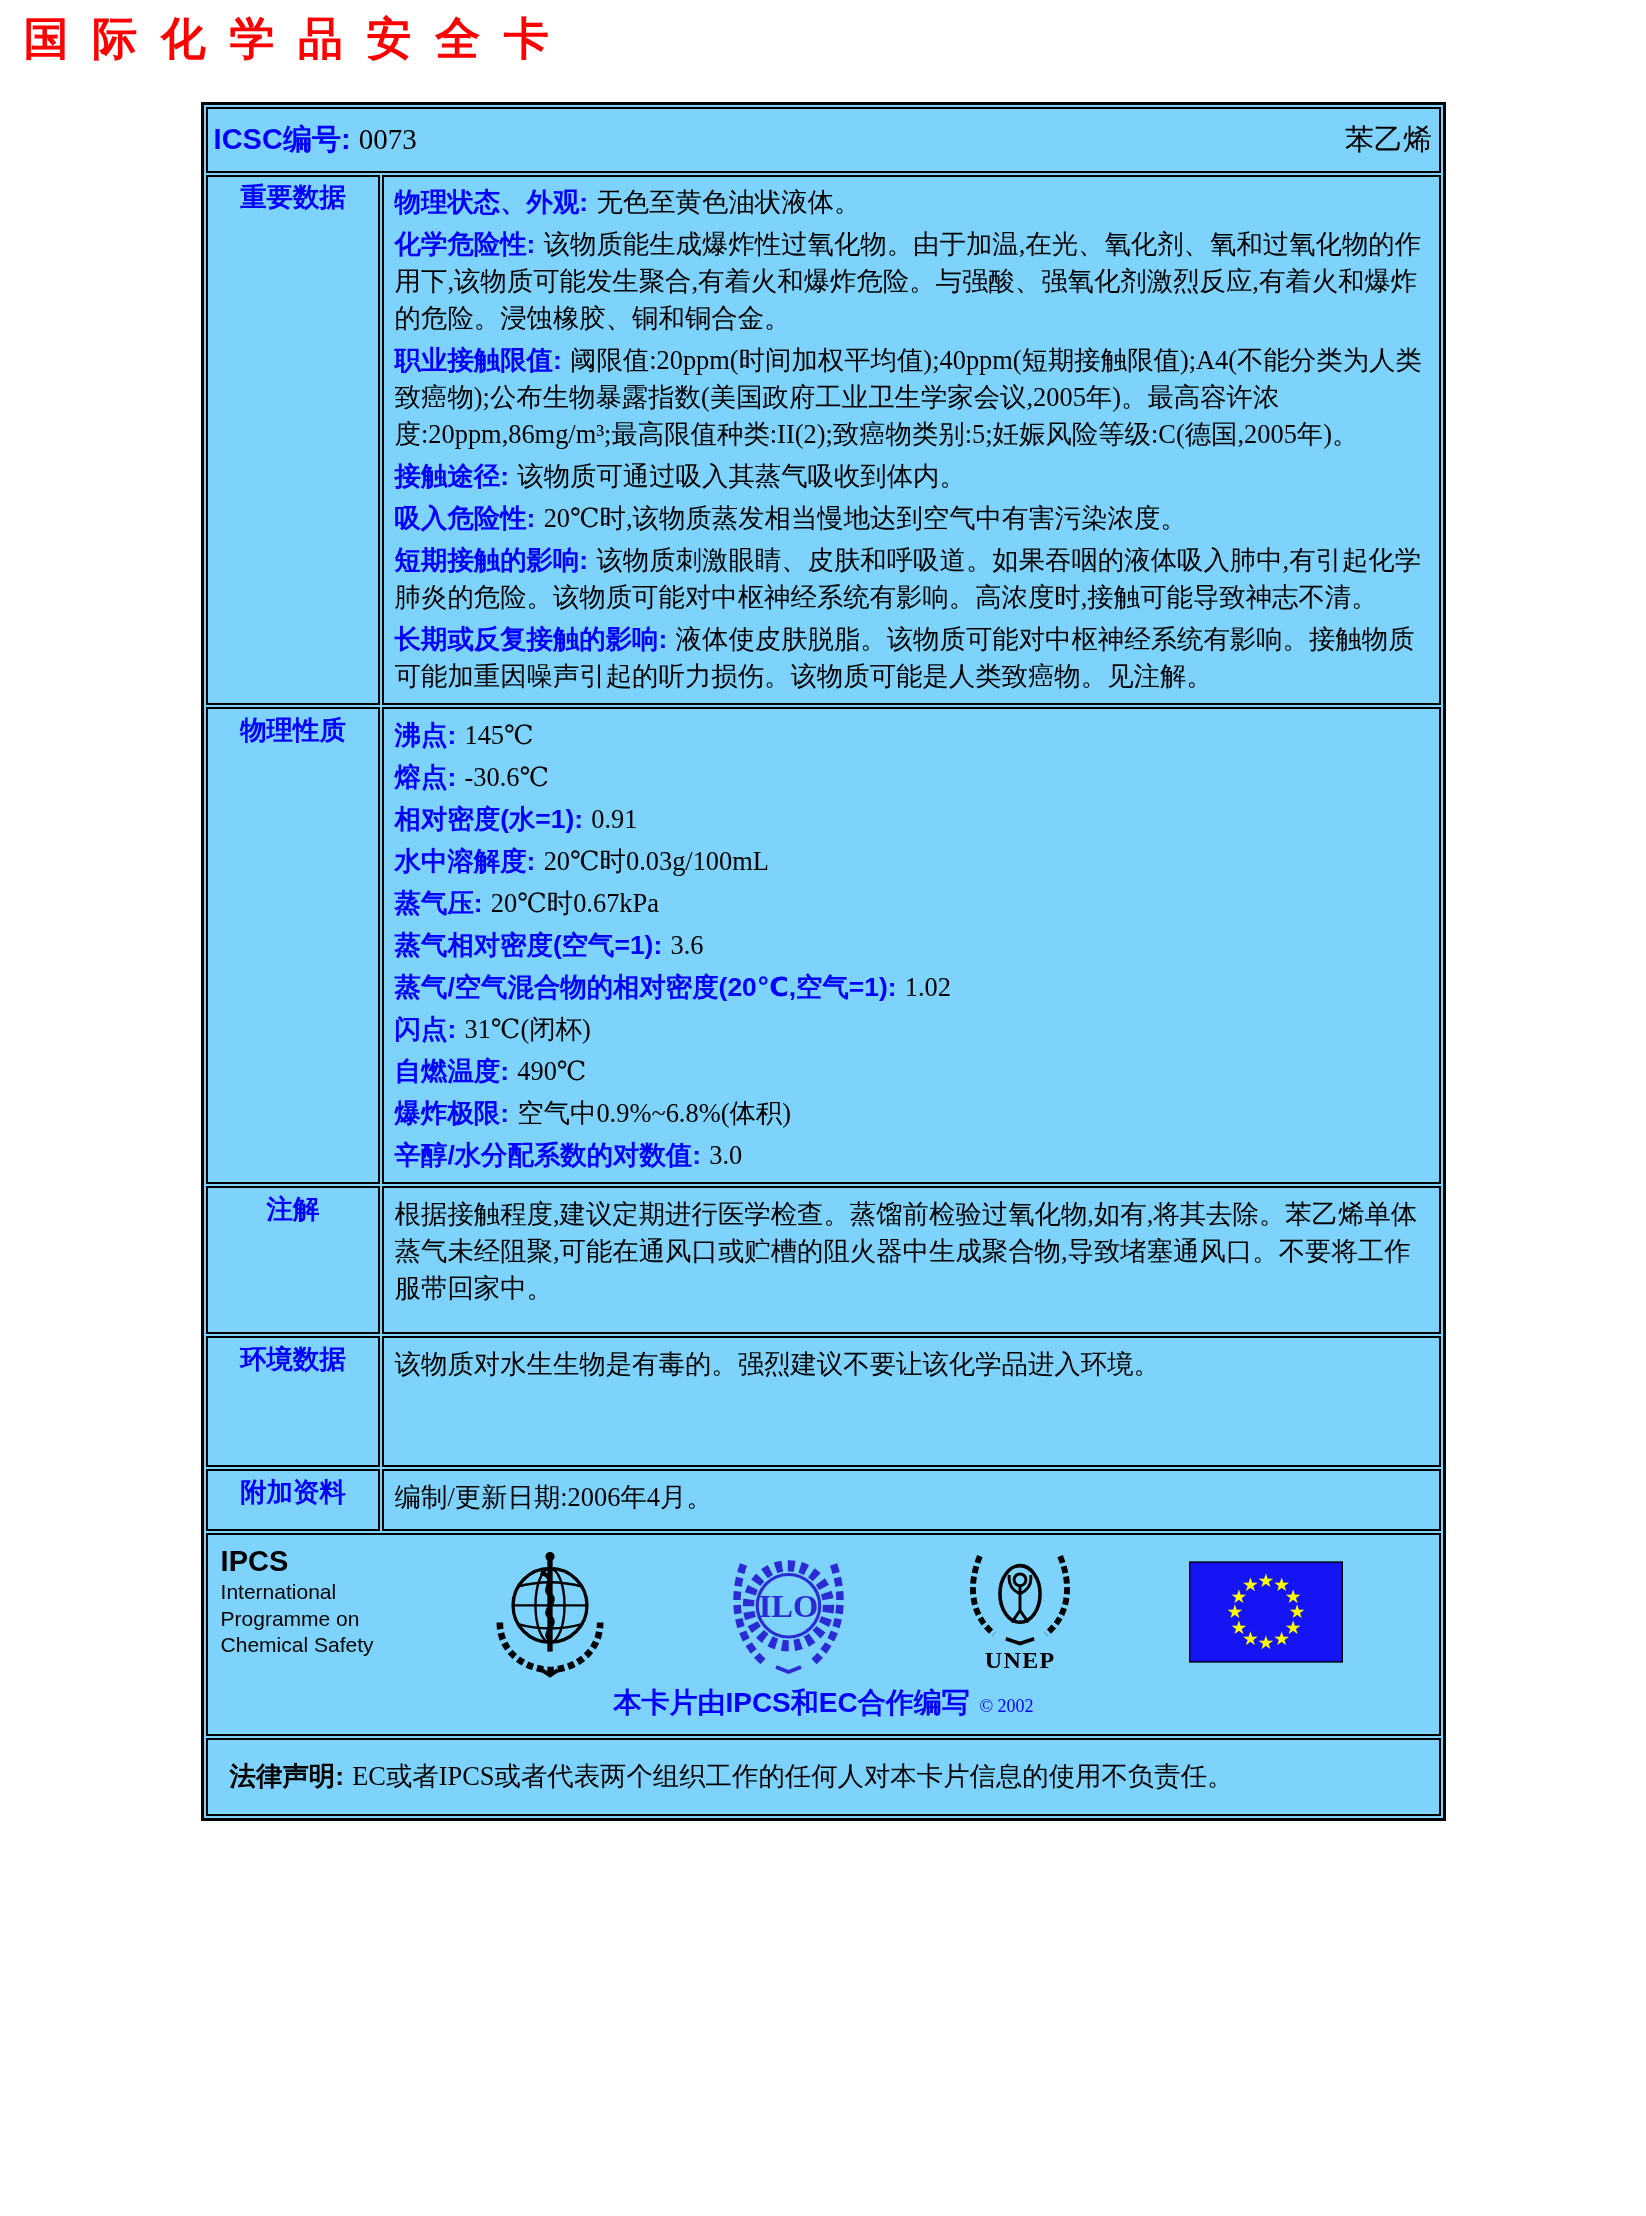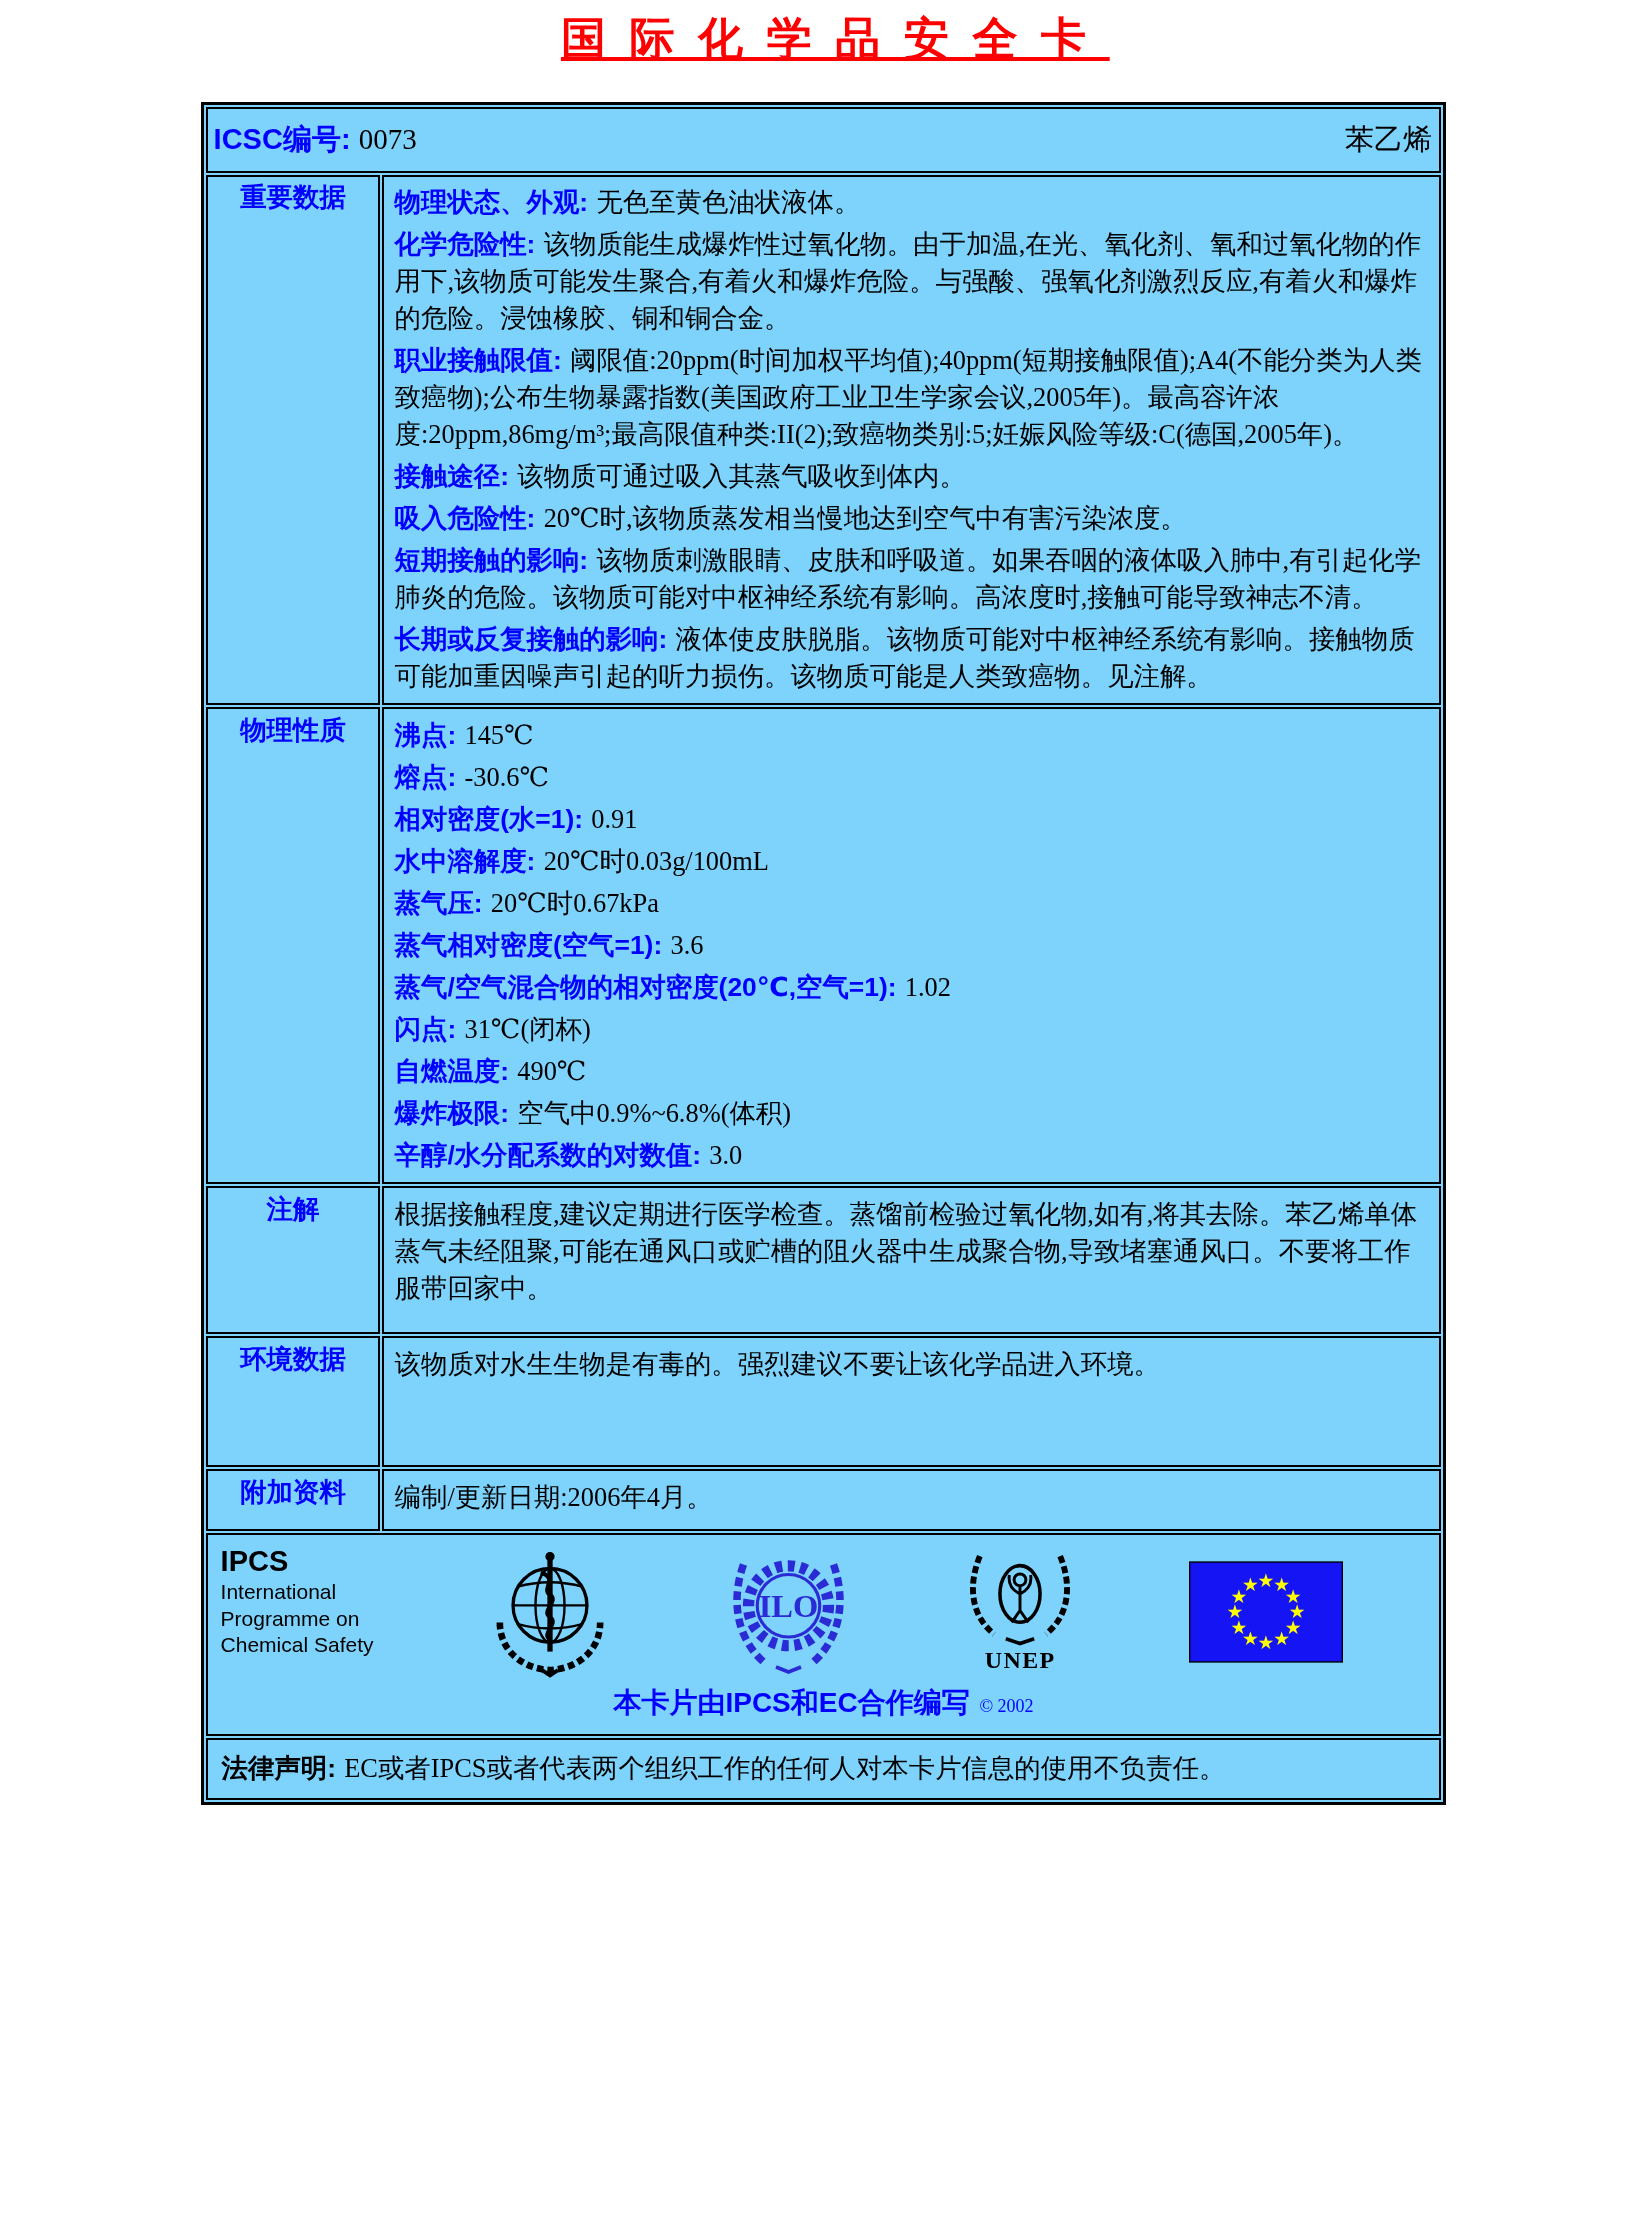--- a/index.html
+++ b/index.html
@@ -3,29 +3,28 @@
 <meta charset="utf-8">
 <style>
   html,body{margin:0;padding:0;background:#ffffff;}
   body{
     width:1647px;height:2216px;position:relative;
     font-family:"Liberation Serif","DejaVu Serif",serif;
     color:#000;
   }
   .page-title{
     margin:11px 0 0 0;
-    text-align:center;
+    text-align:left;
     font-family:"Liberation Sans","DejaVu Sans",sans-serif;
     font-weight:bold;
     font-size:45px;
     letter-spacing:23.6px;
     padding-left:23.6px;
     color:#ff0000;
     line-height:56px;
-    text-decoration:underline;
   }
   table.card{
     width:1245px;
     margin:35px auto 0 auto;
     border:3.5px solid #000;
     border-collapse:separate;
     border-spacing:2.8px;
     table-layout:fixed;
     background:#7dd3fc;
   }
@@ -232,18 +231,18 @@
         </svg>
       </div>
       <div class="logos-caption">
         <span class="cap-main">本卡片由IPCS和EC合作编写</span><span class="cap-copy">© 2002</span>
       </div>
     </td>
   </tr>
 
   <tr>
     <td colspan="2" class="legal-cell">
-      <p style="margin:8px;"><span class="inl" style="font-size:26.4px;">法律声明:</span><span>EC或者IPCS或者代表两个组织工作的任何人对本卡片信息的使用不负责任。</span></p>
+      <p style="margin:16px;"><span class="inl" style="font-size:26.4px;">法律声明:</span><span>EC或者IPCS或者代表两个组织工作的任何人对本卡片信息的使用不负责任。</span></p>
     </td>
   </tr>
 </tbody>
   </table>
 
 
 </body></html>

